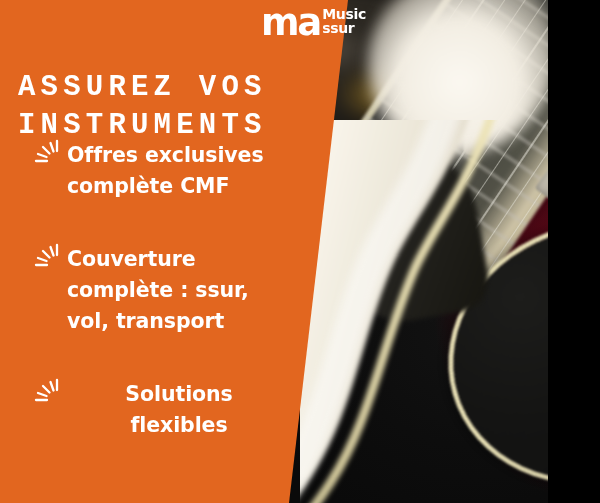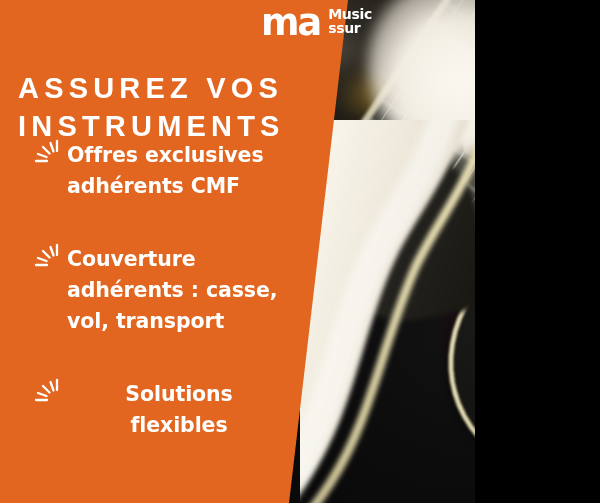--- a/index.html
+++ b/index.html
@@ -6,21 +6,21 @@
     margin: 0;
     padding: 0;
     background: #000;
   }
   body {
     font-family: "Liberation Sans", sans-serif;
   }
 
   .banner {
     position: relative;
-    width: 475px;
+    width: 548px;
     height: 503px;
     overflow: hidden;
     background: #a16207;
   }
 
   
   .photo {
     position: absolute;
     inset: 0;
     overflow: hidden;
@@ -206,21 +206,21 @@
   }
   .logo-mark {
     color: #ffffff;
     font-size: 37px;
     font-weight: bold;
     line-height: 31px;
     letter-spacing: -2.2px;
     font-family: "DejaVu Sans", sans-serif;
   }
   .logo-words {
-    margin-left: 8px;
+    margin-left: 2px;
     margin-top: 1px;
     display: flex;
     flex-direction: column;
     line-height: 13px;
   }
   .logo-words span {
     color: #ffffff;
     font-size: 14px;
     font-weight: bold;
     letter-spacing: -0.3px;
@@ -233,21 +233,21 @@
   
   .headline {
     position: absolute;
     left: 18px; top: 50px;
     width: 300px;
     color: #ffffff;
     font-size: 29px;
     font-weight: bold;
     letter-spacing: 5.2px;
     line-height: 38px;
-    font-family: Liberation Sans, sans-serif;
+    font-family: Liberation Mono, monospace;
   }
   .headline .hl-line { display: block; }
 
   
   .bullets {
     position: absolute;
     left: 29px; top: 140px;
     width: 262px;
   }
   .bullet {
@@ -345,37 +345,37 @@
         <g stroke="#ffffff" stroke-width="2.3" stroke-linecap="round">
           <line x1="26" y1="2" x2="26" y2="12"></line>
           <line x1="19.5" y1="4" x2="22.5" y2="12.5"></line>
           <line x1="12" y1="8" x2="18.5" y2="14.5"></line>
           <line x1="7" y1="15" x2="15.5" y2="18"></line>
           <line x1="5" y1="22" x2="16" y2="22"></line>
         </g>
       </svg>
       <div class="bullet-text">
         <span class="bl">Offres exclusives</span>
-        <span class="bl">adhérents CMF</span>
+        <span class="bl">complète CMF</span>
       </div>
     </div>
 
     <div class="bullet bullet-2">
       <svg class="bullet-icon" viewBox="0 0 32 32">
         <g stroke="#ffffff" stroke-width="2.3" stroke-linecap="round">
           <line x1="26" y1="2" x2="26" y2="12"></line>
           <line x1="19.5" y1="4" x2="22.5" y2="12.5"></line>
           <line x1="12" y1="8" x2="18.5" y2="14.5"></line>
           <line x1="7" y1="15" x2="15.5" y2="18"></line>
           <line x1="5" y1="22" x2="16" y2="22"></line>
         </g>
       </svg>
       <div class="bullet-text">
         <span class="bl">Couverture</span>
-        <span class="bl">adhérents : casse,</span>
+        <span class="bl">complète : ssur,</span>
         <span class="bl">vol, transport</span>
       </div>
     </div>
 
     <div class="bullet">
       <svg class="bullet-icon" viewBox="0 0 32 32">
         <g stroke="#ffffff" stroke-width="2.3" stroke-linecap="round">
           <line x1="26" y1="2" x2="26" y2="12"></line>
           <line x1="19.5" y1="4" x2="22.5" y2="12.5"></line>
           <line x1="12" y1="8" x2="18.5" y2="14.5"></line>

